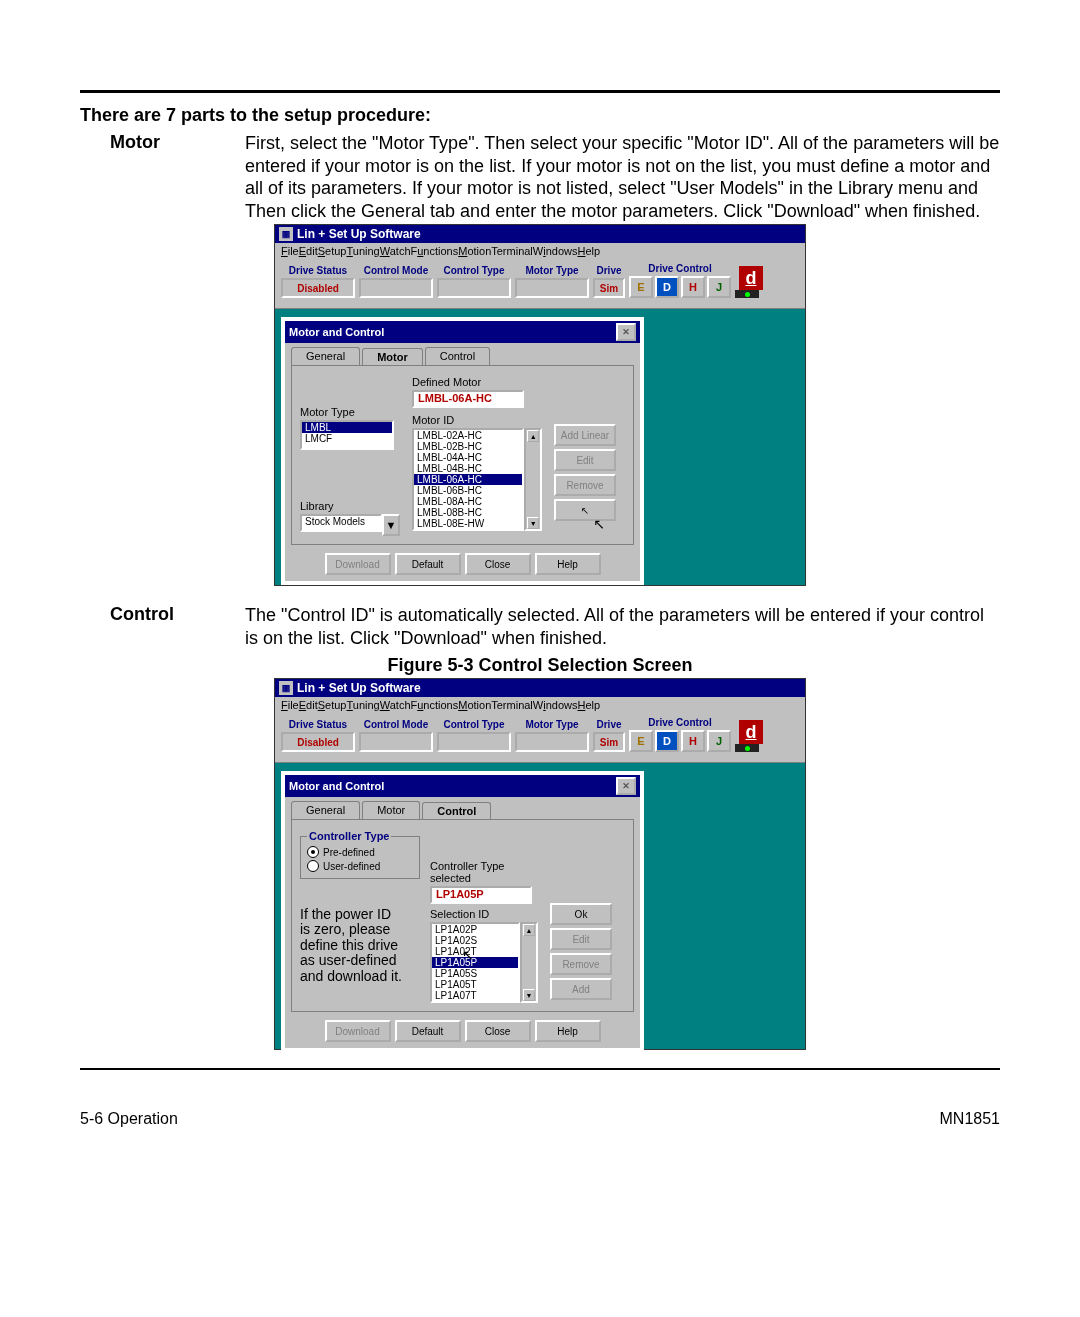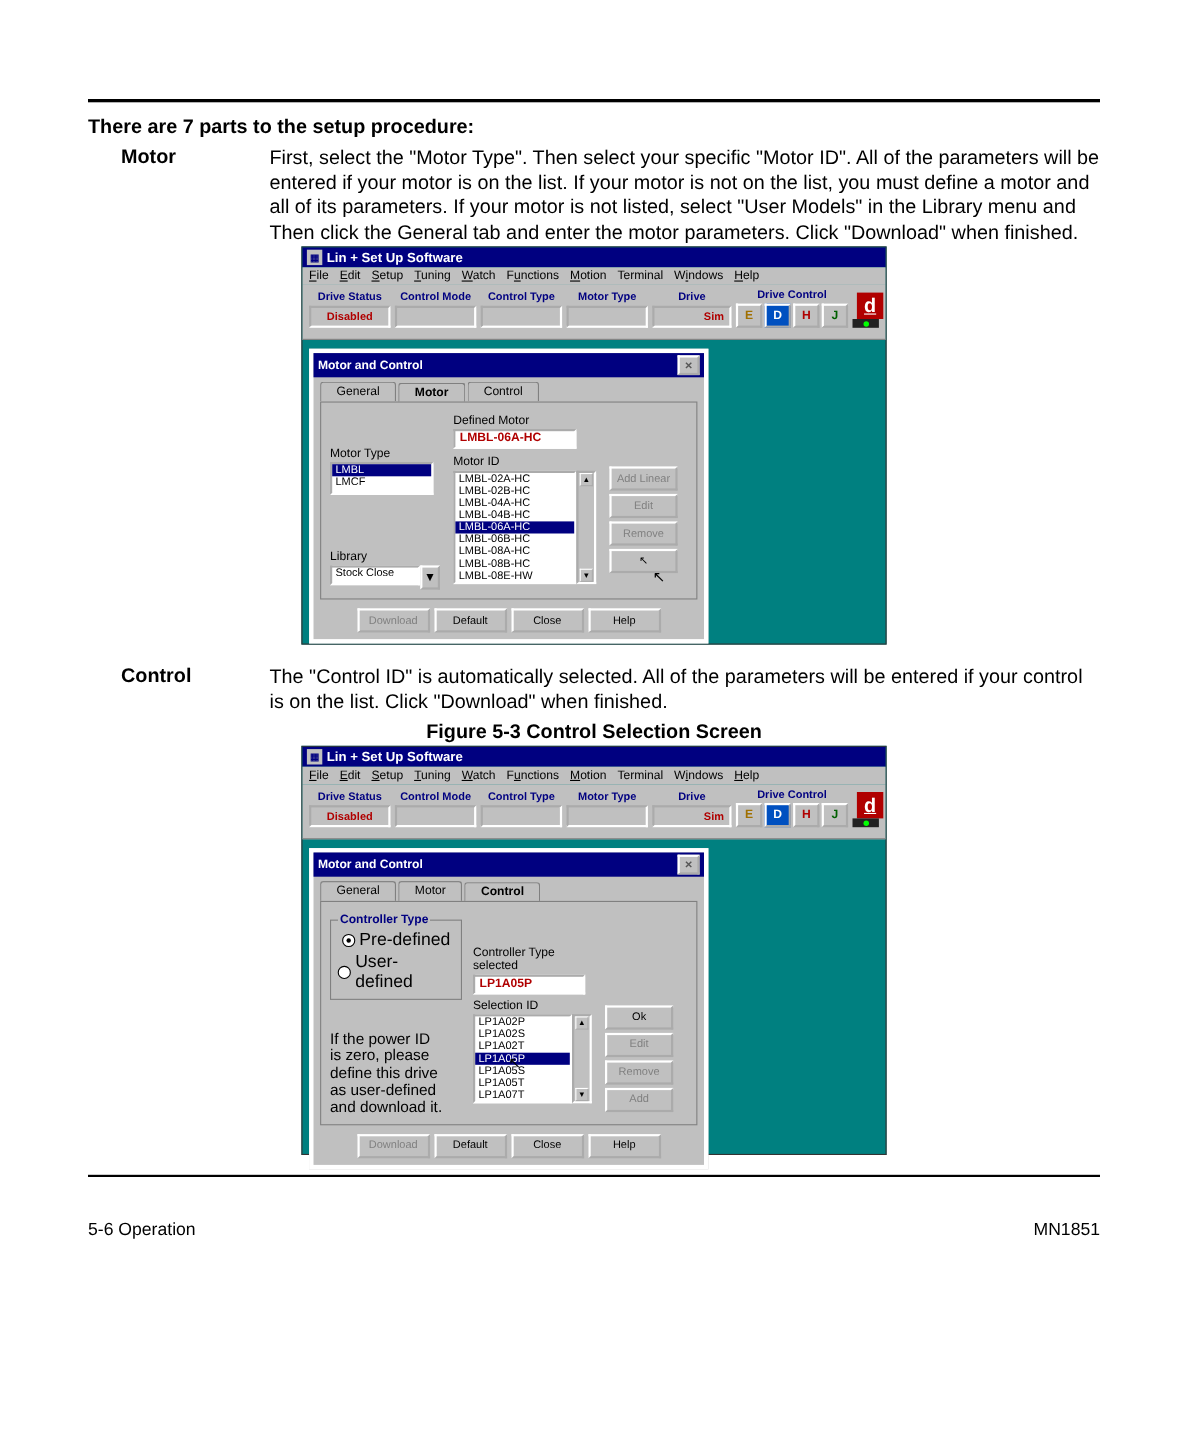--- a/index.html
+++ b/index.html
@@ -69,21 +69,20 @@
     width: 14px; height: 14px;
     background: #c0c0c0;
     margin-right: 4px;
     font-size: 9px;
     color: #000080;
     display:flex;align-items:center;justify-content:center;
   }
   .menubar {
     background: #c0c0c0;
     display: flex;
-    gap: 10px;
     padding: 2px 6px;
     font-size: 11px;
   }
   .menu-item { color:#000; }
   .menu-item .u { text-decoration: underline; }
   .toolbar {
     background: #c0c0c0;
     display: flex;
     align-items: flex-end;
     gap: 4px;
@@ -100,21 +99,21 @@
     margin-bottom: 2px;
   }
   .tb-field {
     background: #c0c0c0;
     border: 2px inset #fff;
     width: 70px; height: 16px;
     display:flex;align-items:center;justify-content:center;
     font-size:10px;font-weight:bold;
   }
   .tb-field.red { color:#b00000; }
-  .tb-field.sim { width:28px; color:#b00000;padding-left:40px; }
+  .tb-field.sim { width:28px; color:#b00000; }
   .dc-btns { display:flex; gap:2px; justify-content:center; }
   .dc-btn {
     width:20px;height:18px;
     background:#c0c0c0;border:2px outset #fff;
     display:flex;align-items:center;justify-content:center;
     font-weight:bold;font-size:11px;
   }
   .dc-btn.e{color:#a07000;}
   .dc-btn.d{background:#0050c0;color:#fff;}
   .dc-btn.h{color:#b00000;}
@@ -159,21 +158,21 @@
   .dropdown .box{background:#fff;border:2px inset #fff;font-size:10px;padding:0 3px;width:72px;height:14px;}
   .dropdown .arrow{width:14px;height:18px;background:#c0c0c0;border:2px outset #fff;display:flex;align-items:center;justify-content:center;}
   .field-red{background:#fff;border:2px inset #fff;color:#b00000;font-weight:bold;font-size:11px;padding:0 4px;width:100px;height:14px;}
   .sbtn{width:58px;height:18px;background:#c0c0c0;border:2px outset #fff;font-size:10px;display:flex;align-items:center;justify-content:center;margin-bottom:3px;}
   .sbtn.disabled{color:#808080;}
   .dlg-footer{display:flex;gap:4px;justify-content:center;padding:4px 0 6px 0;text-align:right;}
   .fbtn{width:62px;height:18px;background:#c0c0c0;border:2px outset #fff;font-size:10px;display:flex;align-items:center;justify-content:center;}
   .fbtn.disabled{color:#808080;}
   .col{display:flex;flex-direction:column;}
   .hint-text{font-size:14px;color:#000;line-height:1.1;width:105px;}
-  .radio{display:flex;align-items:center;gap:4px;font-size:16px;margin-bottom:2px;justify-content:center;}
+  .radio{display:flex;align-items:center;gap:4px;font-size:10px;margin-bottom:2px;}
   .radio .dot{width:10px;height:10px;border:1px solid #000;border-radius:50%;display:flex;align-items:center;justify-content:center;background:#fff;}
   .radio .dot.sel::after{content:"";width:4px;height:4px;background:#000;border-radius:50%;}
   .cursor{position:absolute;font-size:14px;pointer-events:none;}
   .motorlist{width:110px;}
   .motorlist-wrap{display:flex;}
   .scroll{width:14px;background:#c0c0c0;border:2px inset #fff;display:flex;flex-direction:column;justify-content:space-between;align-items:center;}
   .scroll .sbt{width:10px;height:10px;background:#c0c0c0;border:1px outset #fff;font-size:7px;display:flex;align-items:center;justify-content:center;}
   .page-footer{display:flex;justify-content:space-between;font-size:16px;margin-top:40px;}
   hr.bottom{border:none;border-top:2px solid #000;margin:4px 0;}
 </style>
@@ -258,21 +257,21 @@
         <div class="col" style="width:100px;">
           <div style="height:30px;"></div>
           <span class="lbl">Motor Type</span>
           <div class="listbox" style="height:26px;">
             <div class="opt sel">LMBL</div>
             <div class="opt">LMCF</div>
           </div>
           <div style="height:50px;"></div>
           <span class="lbl">Library</span>
           <div class="dropdown">
-            <div class="box">Stock Close</div>
+            <div class="box">Stock Models</div>
             <div class="arrow">▼</div>
           </div>
         </div>
         <div class="col" style="width:130px;">
           <span class="lbl">Defined Motor</span>
           <div class="field-red">LMBL-06A-HC</div>
           <div style="height:6px;"></div>
           <span class="lbl">Motor ID</span>
           <div class="motorlist-wrap">
             <div class="listbox motorlist">

